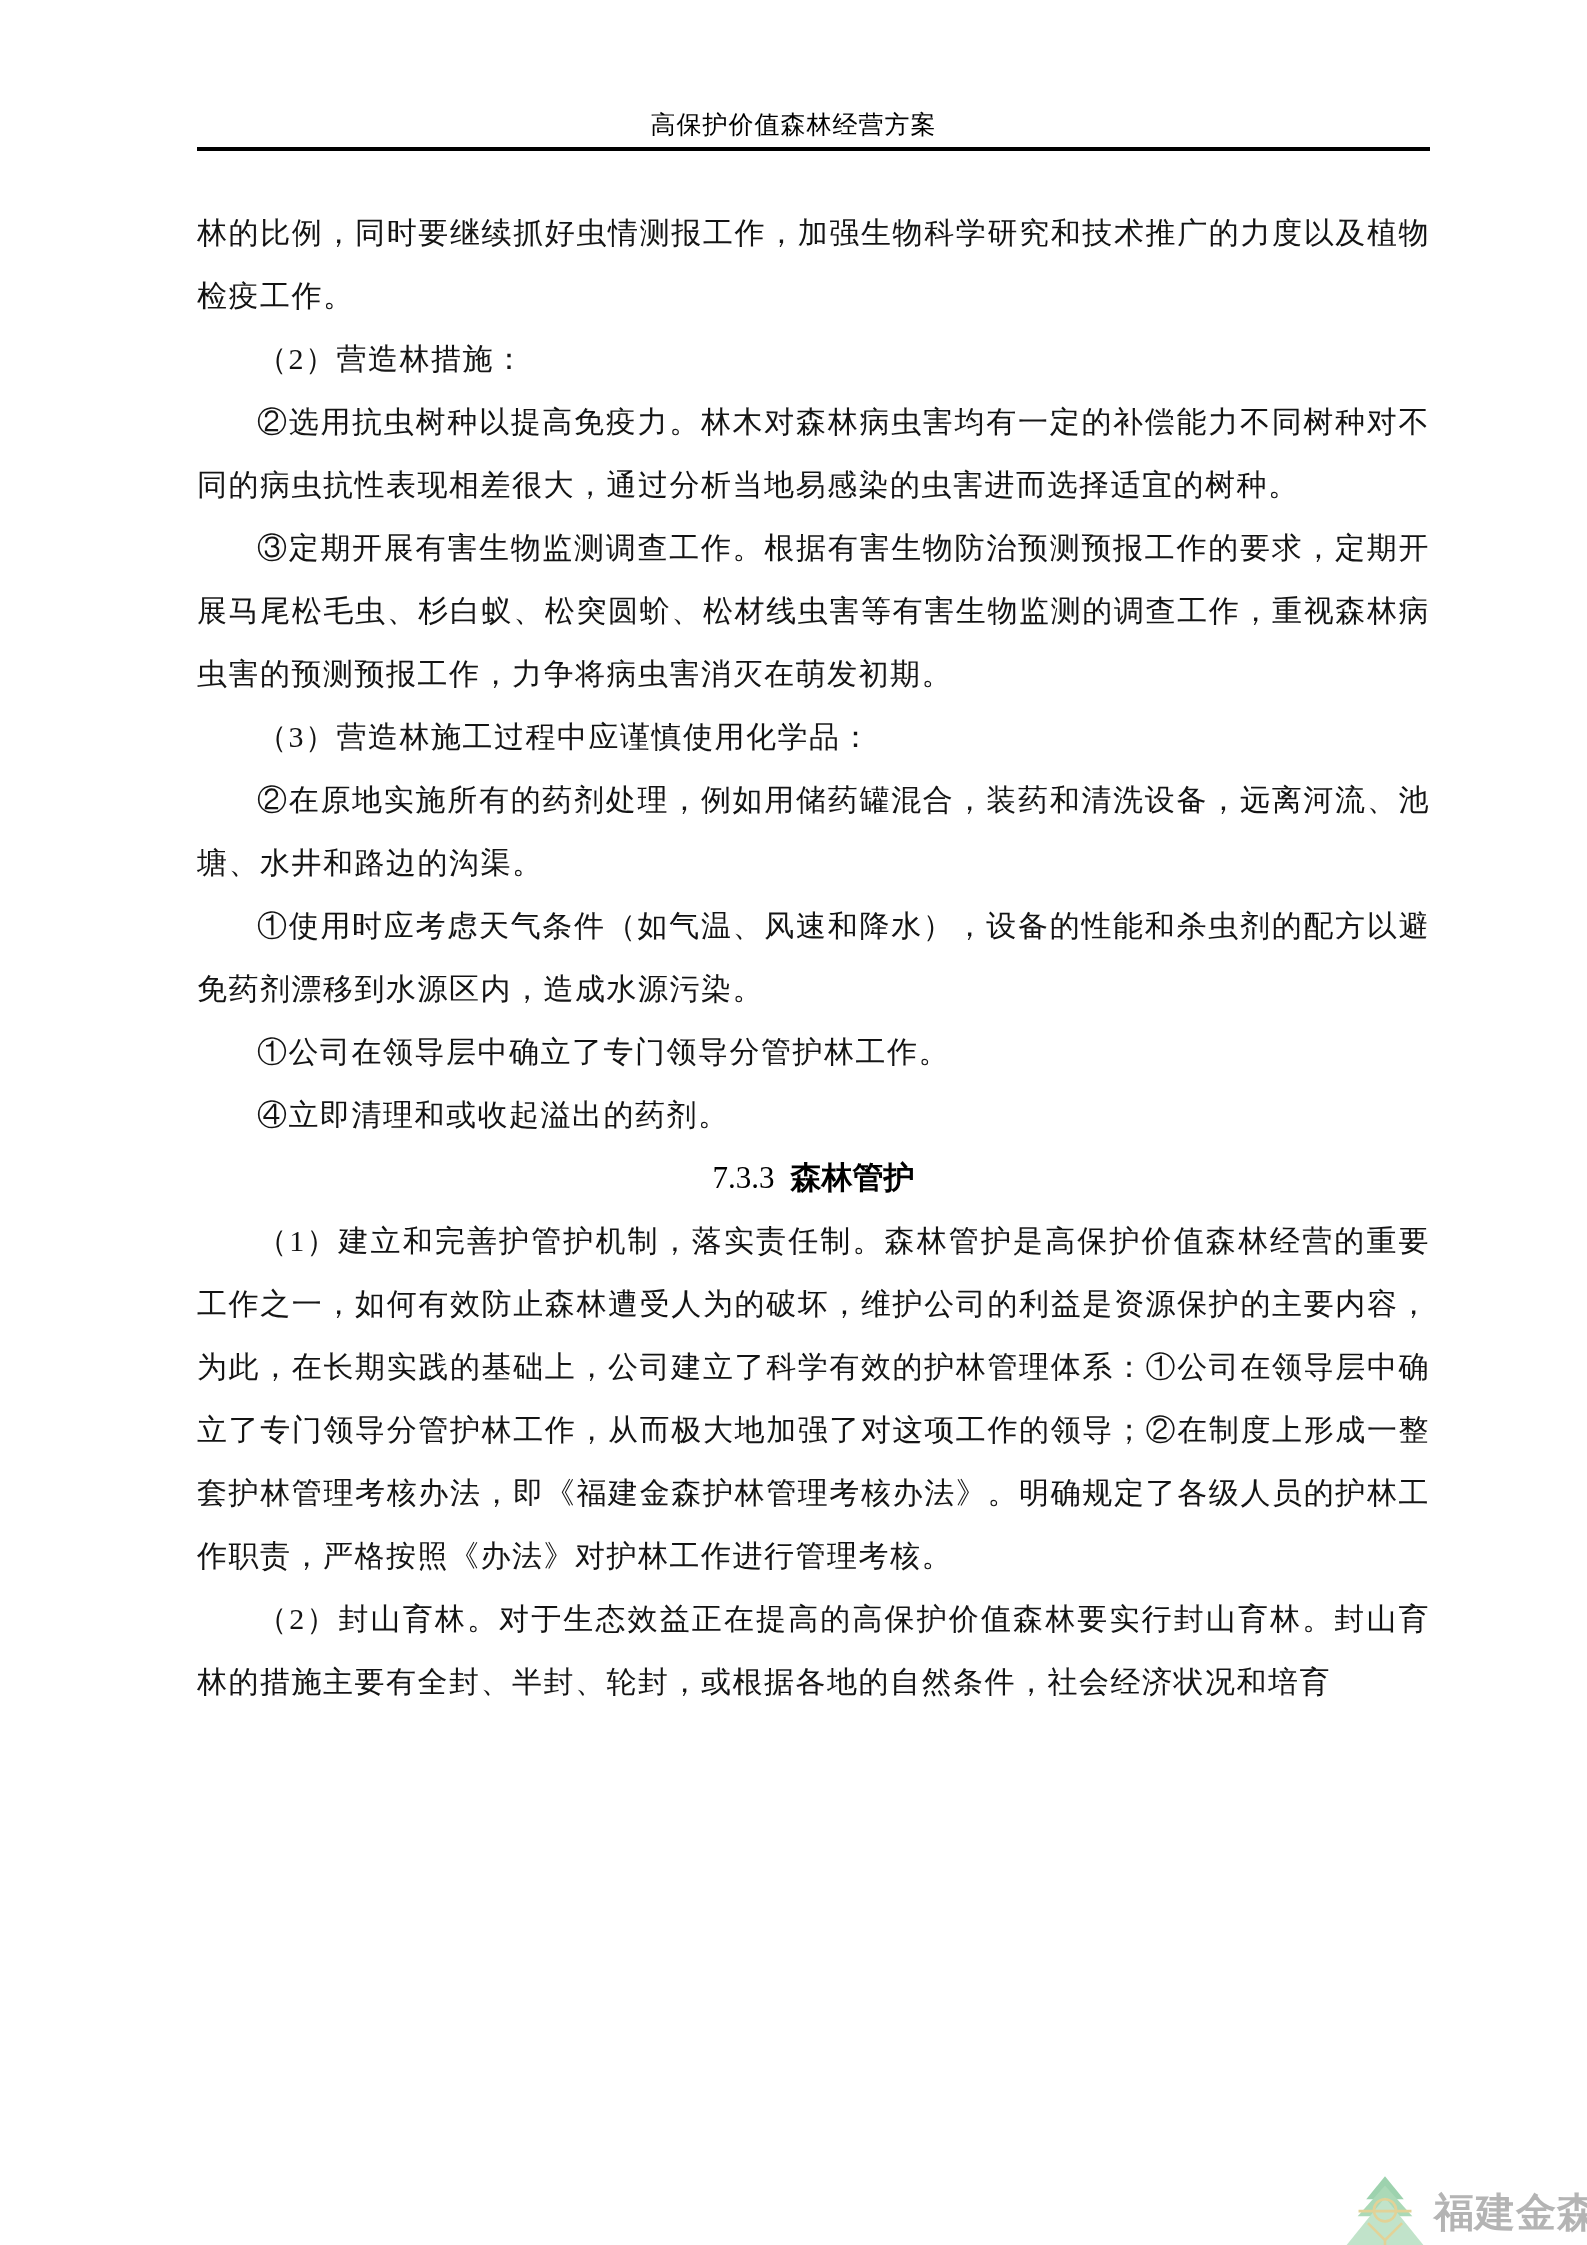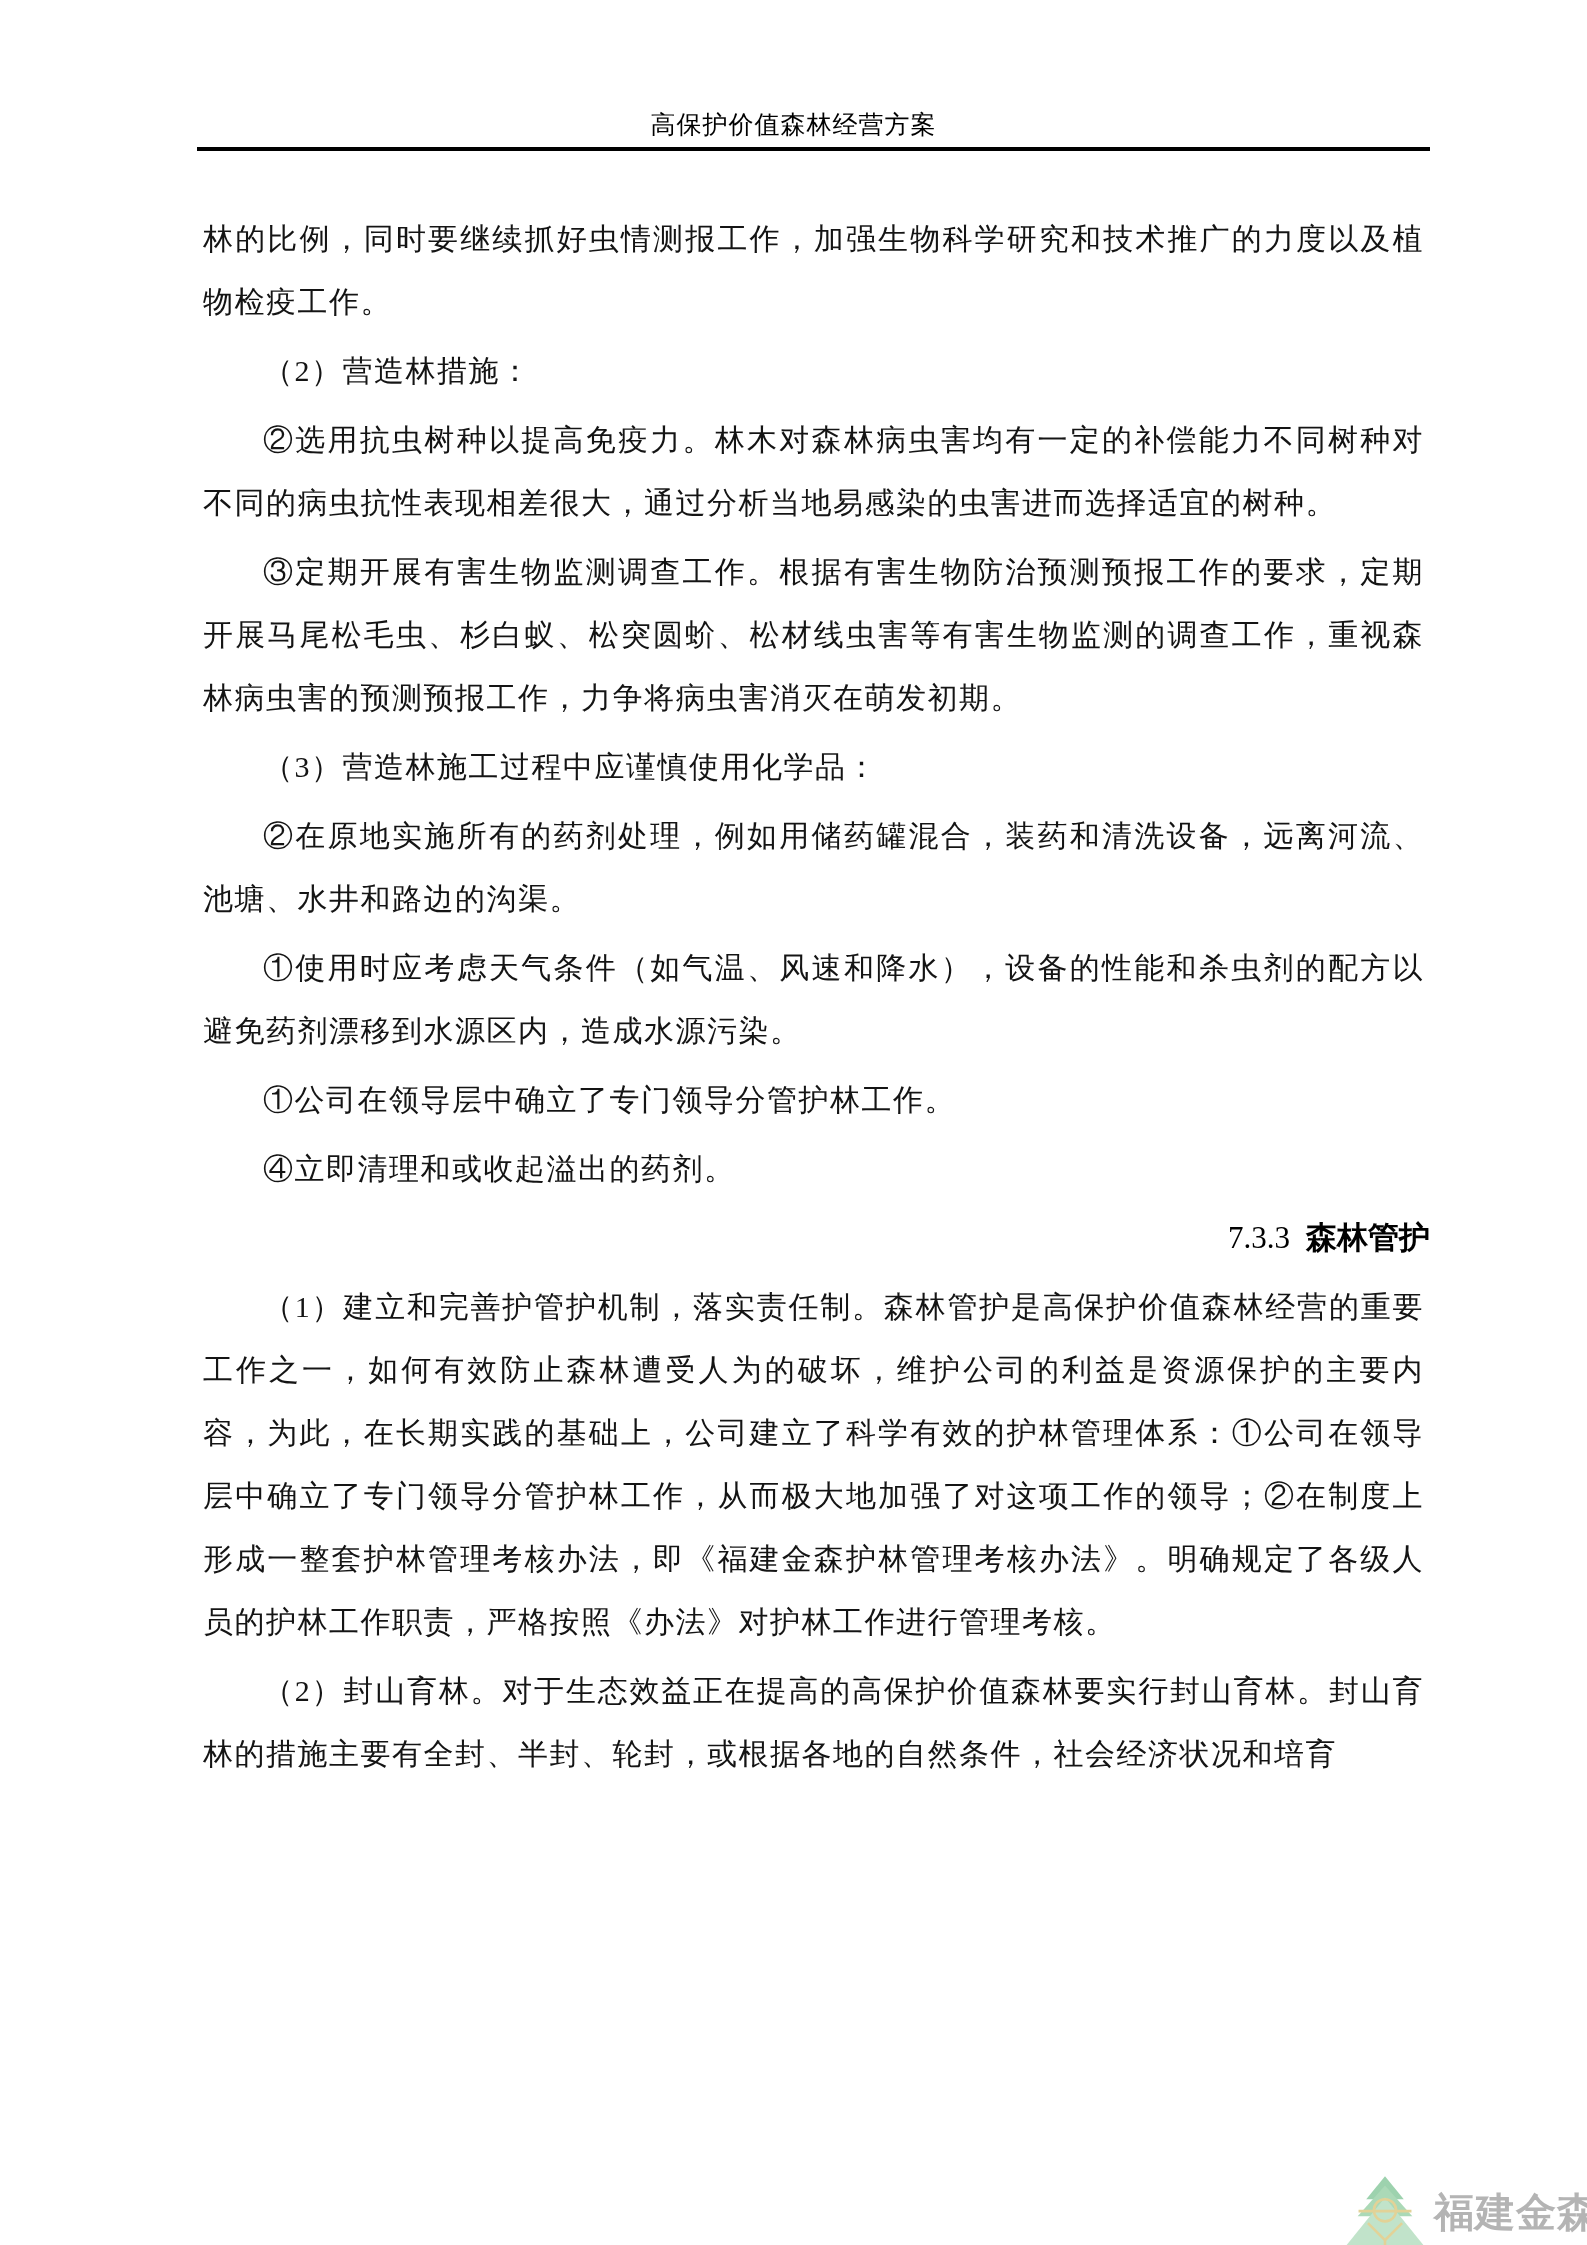--- a/index.html
+++ b/index.html
@@ -30,34 +30,34 @@
     height: 0;
     border-top: 4px solid #000000;
   }
   .content {
     position: absolute;
     top: 201px;
     left: 197px;
     width: 1233px;
   }
   .content p {
-    margin: 6px;
+    margin: 0;
     font-size: 30px;
     line-height: 63px;
     letter-spacing: 1.5px;
     text-align: justify;
     text-indent: 2em;
     color: #141414;
   }
   .content p.no-indent { text-indent: 0; }
   .sect-heading {
     margin: 0;
     font-size: 31px;
     line-height: 63px;
-    text-align: right;
+    text-align: center;
     color: #000000;
     white-space: nowrap;
   }
   .sect-heading .sect-num { font-weight: normal; }
   .sect-heading .sect-title { font-weight: bold; margin-left: 16px; }
   .footer-page {
     position: absolute;
     top: 2082px;
     left: 0;
     width: 100%;

